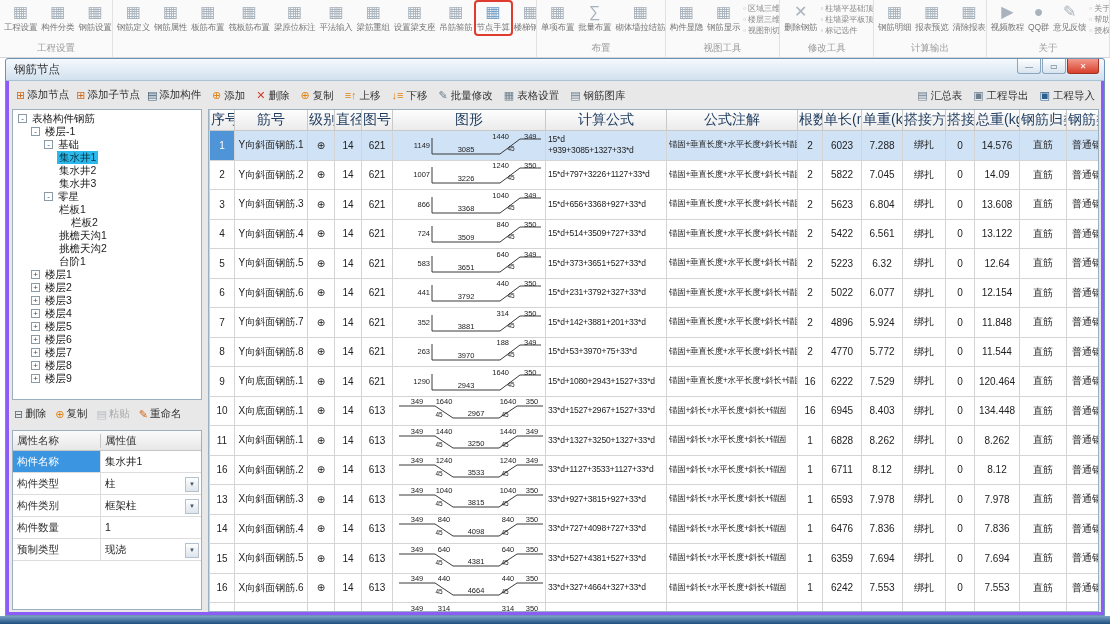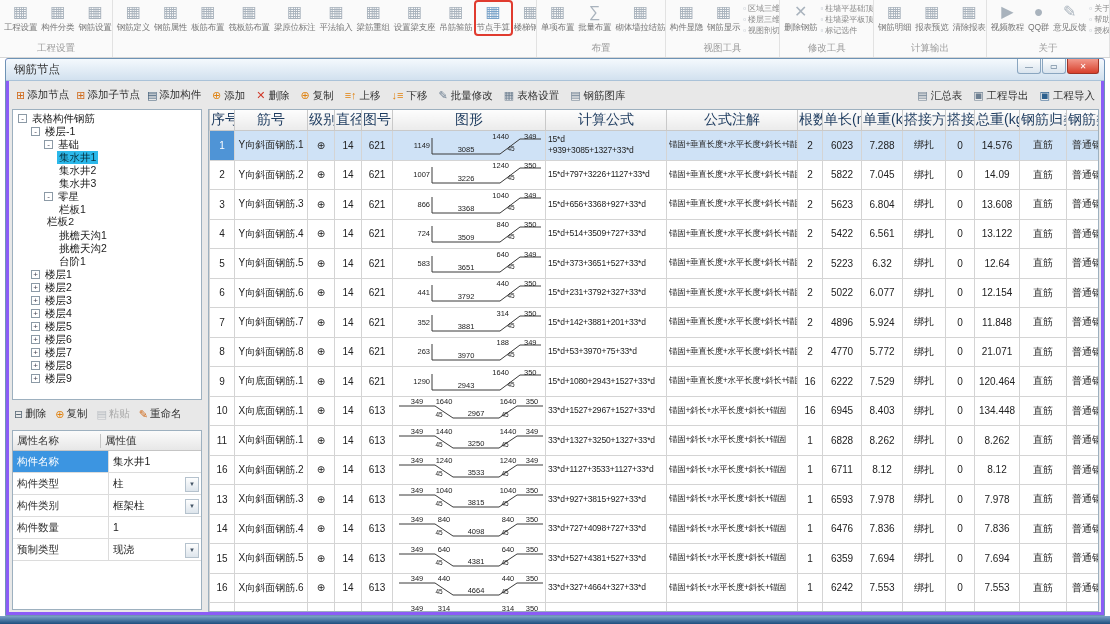--- a/index.html
+++ b/index.html
@@ -45,21 +45,21 @@
   .tree-toolbar{position:absolute;top:320px;left:2px;right:2px;height:20px;display:flex;gap:9px;
                 font-size:10.5px;color:#333;align-items:center}
   .tt-dis{color:#a9a9a9}
   .props{position:absolute;top:346px;left:0;right:2px;bottom:2px;background:#fff;border:1px solid #9db0bf;
          font-size:10.5px;overflow:hidden}
   .props-h{display:flex;height:19px;background:linear-gradient(#fbfbfb,#e7e7e7);border-bottom:1px solid #c5c5c5;
            color:#333;align-items:center}
   .ph-name{width:88px;border-right:1px solid #c5c5c5;padding:0 4px;box-sizing:border-box}
   .ph-val{flex:1;padding:0 4px}
   .prow{display:flex;height:21px;border-bottom:1px solid #dcdcdc;align-items:stretch}
-  .pname{width:96px;border-right:1px solid #dcdcdc;padding:4px 4px 0;box-sizing:border-box;color:#333}
+  .pname{width:88px;border-right:1px solid #dcdcdc;padding:4px 4px 0;box-sizing:border-box;color:#333}
   .pname.sel{background:#3c95e1;color:#fff}
   .pval{flex:1;padding:4px 4px 0;position:relative;color:#222}
   .pdrop{position:absolute;right:2px;top:4px;width:12px;height:13px;font-size:6px;color:#456;
          border:1px solid #b5c2cd;background:linear-gradient(#fefefe,#dde5ec);
          text-align:center;line-height:13px}
   
   .mpanel{position:absolute;left:199px;top:3px;right:2px;bottom:0}
   .ttoolbar{height:23px;display:flex;align-items:center;justify-content:space-between;
             font-size:10.5px;color:#333;padding:0 4px}
   .tt-left,.tt-right{display:flex;gap:11px;align-items:center}
@@ -288,21 +288,21 @@
           <div class="tree-row" style="padding-left: 44px;">
             <span class="tree-label">集水井3</span>
           </div>
           <div class="tree-row" style="padding-left: 31px;">
             <span class="toggle">-</span>
             <span class="tree-label">零星</span>
           </div>
           <div class="tree-row" style="padding-left: 44px;">
             <span class="tree-label">栏板1</span>
           </div>
-          <div class="tree-row" style="padding-left: 32px; font-family: Liberation Mono, monospace;">
+          <div class="tree-row" style="padding-left: 56px;">
             <span class="tree-label">栏板2</span>
           </div>
           <div class="tree-row" style="padding-left: 44px;">
             <span class="tree-label">挑檐天沟1</span>
           </div>
           <div class="tree-row" style="padding-left: 44px;">
             <span class="tree-label">挑檐天沟2</span>
           </div>
           <div class="tree-row" style="padding-left: 44px;">
             <span class="tree-label">台阶1</span>
@@ -671,21 +671,21 @@
       <text x="115" y="19" class="ang" text-anchor="middle">45</text>
                   </svg>
                 </td>
                 <td class="formula">15*d+53+3970+75+33*d</td>
                 <td class="note">锚固+垂直长度+水平长度+斜长+锚固</td>
                 <td>2</td>
                 <td>4770</td>
                 <td>5.772</td>
                 <td>绑扎</td>
                 <td>0</td>
-                <td>21.071</td>
+                <td>11.544</td>
                 <td>直筋</td>
                 <td>普通钢筋</td>
               </tr>
               <tr>
                 <td class="no">9</td>
                 <td class="al">Y向底面钢筋.1</td>
                 <td>⊕</td>
                 <td>14</td>
                 <td>621</td>
                 <td>

